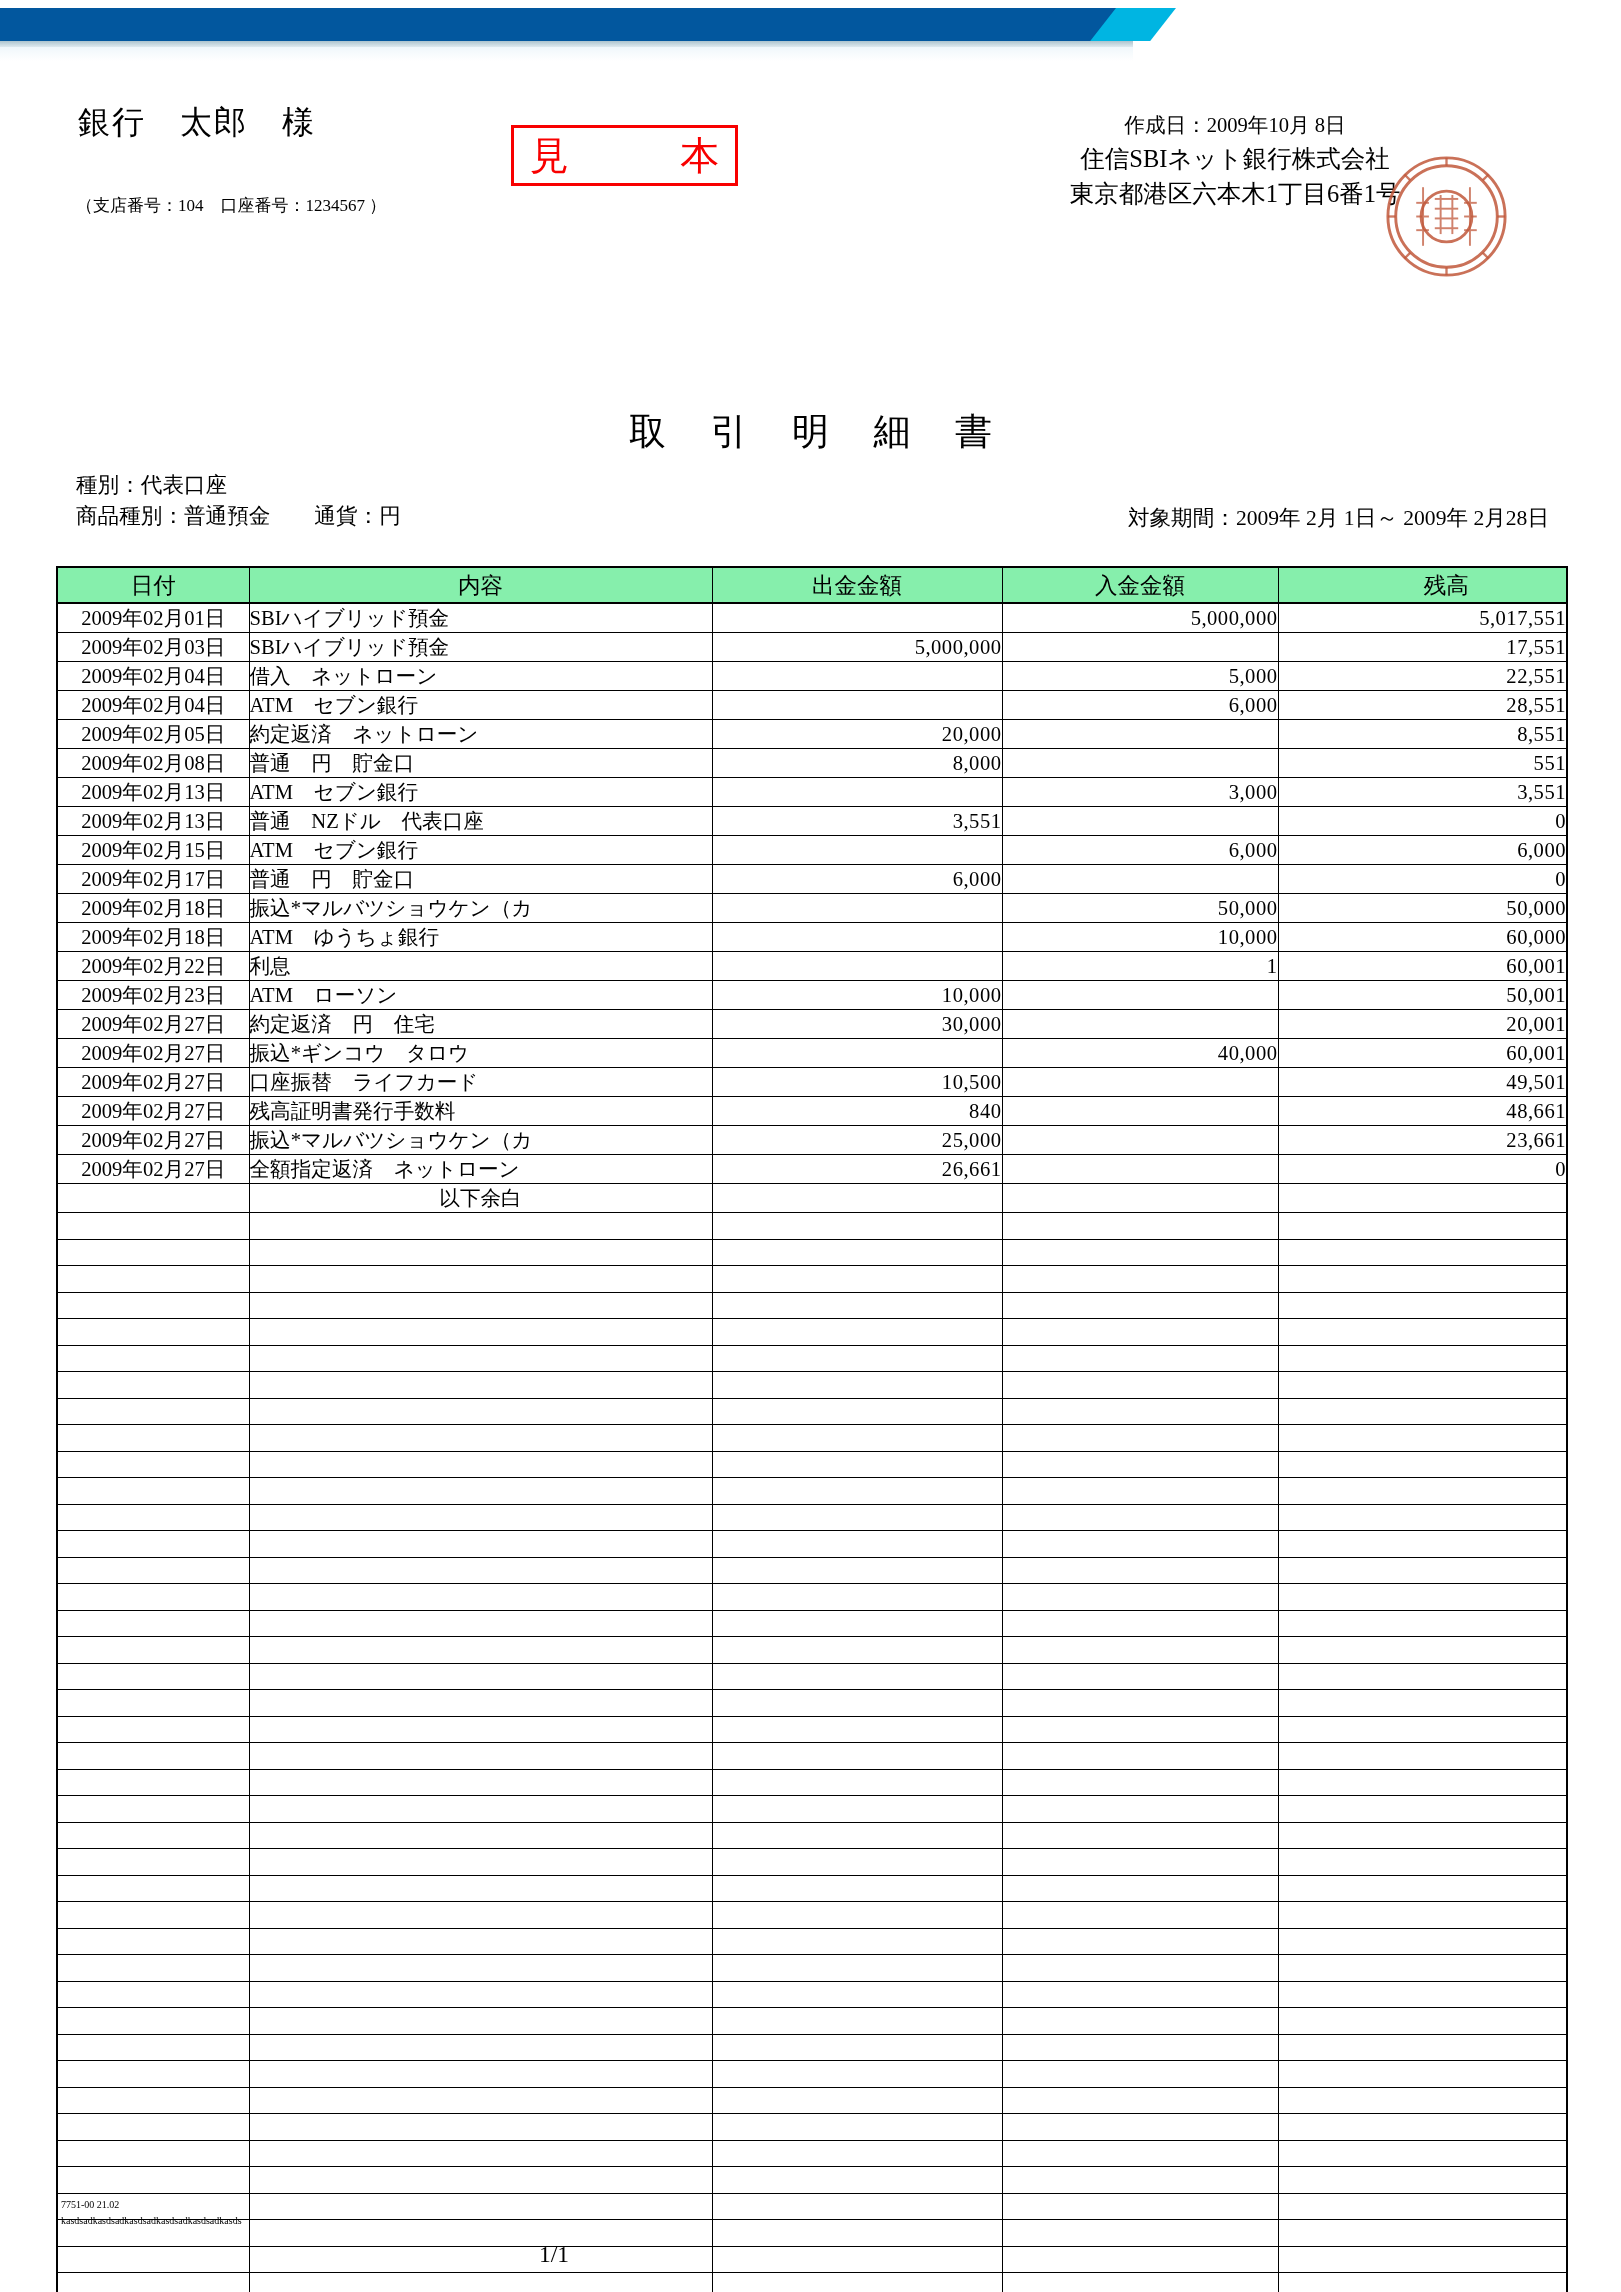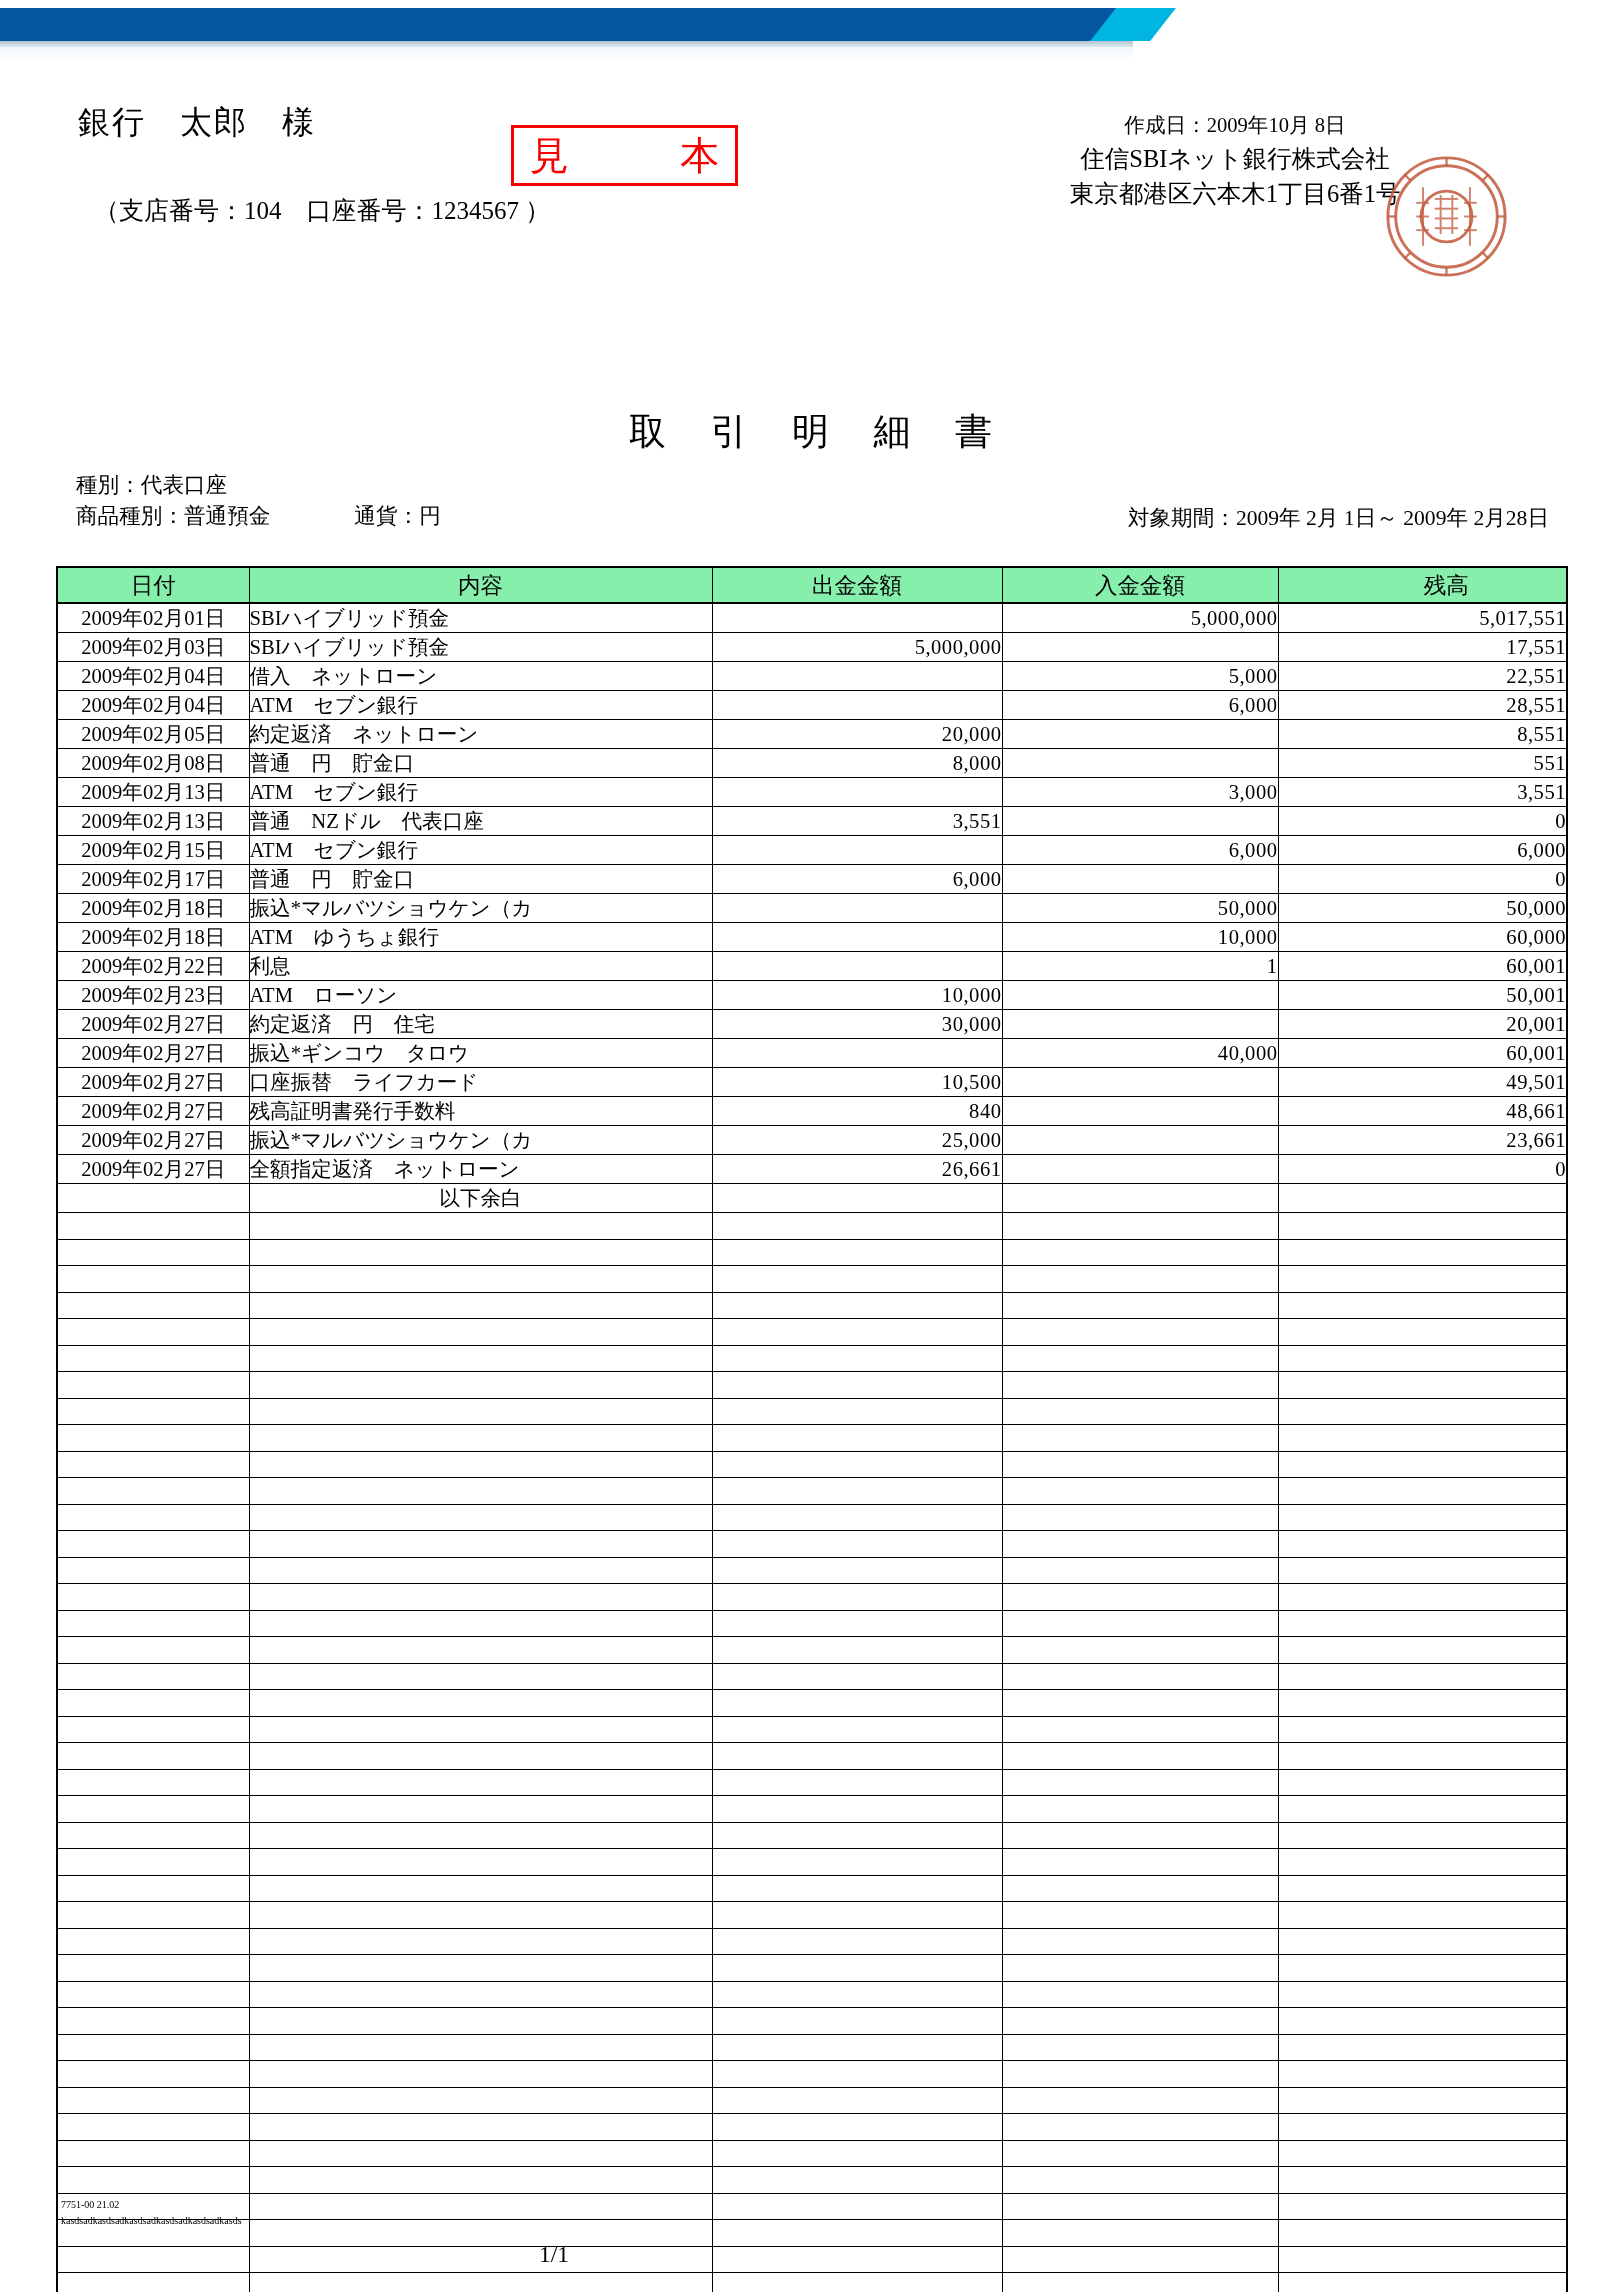--- a/index.html
+++ b/index.html
@@ -112,23 +112,22 @@
     left: 1384px;
     width: 125px;
     height: 125px;
     pointer-events: none;
   }
 
   #account-line {
     position: absolute;
     top: 194px;
     left: 76px;
-    font-size: 25px;
+    font-size: 17px;
     white-space: nowrap;
-    margin-left: 18px;
   }
 
   
   #doc-title {
     position: absolute;
     top: 407px;
     left: 0;
     width: 1621px;
     text-align: center;
     font-size: 37px;
@@ -138,21 +137,21 @@
 
   
   #meta-left {
     position: absolute;
     top: 470px;
     left: 76px;
     font-size: 21.6px;
     line-height: 1.45;
   }
   #meta-left .row2 { display: flex; }
-  #meta-left .row2 .currency { margin-left: 84px; }
+  #meta-left .row2 .currency { margin-left: 44px; }
   #meta-period {
     position: absolute;
     top: 503px;
     left: 1000px;
     width: 549px;
     text-align: right;
     font-size: 21.6px;
     white-space: nowrap;
   }
 

